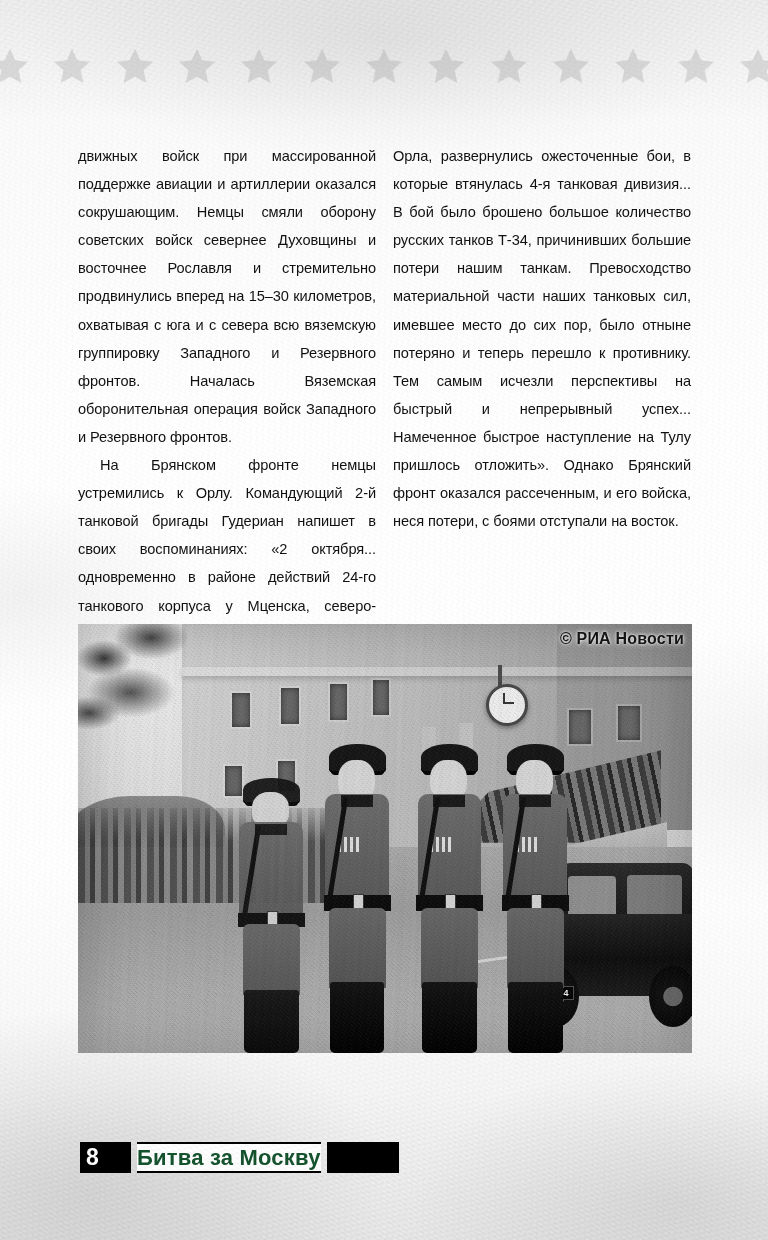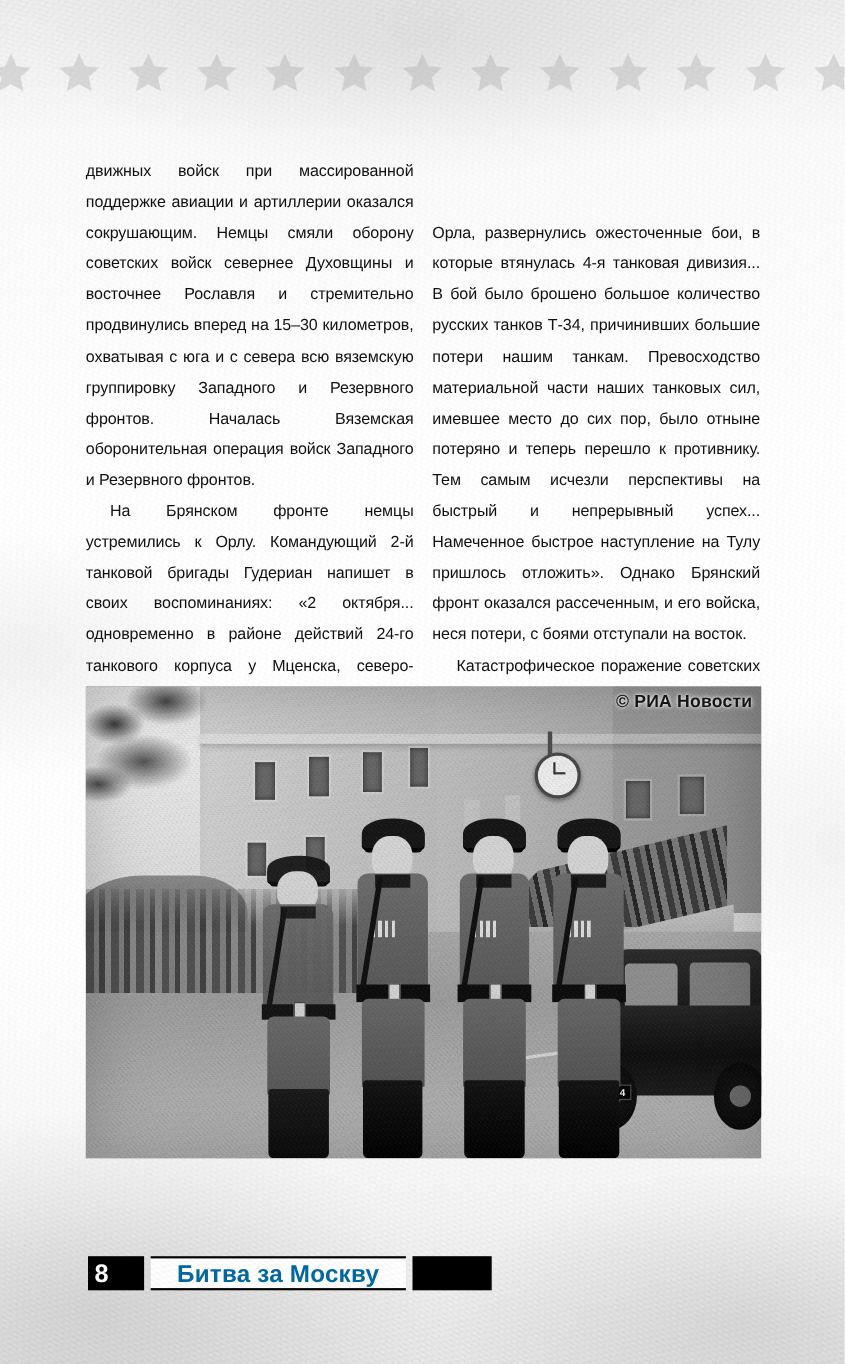--- a/index.html
+++ b/index.html
@@ -90,21 +90,20 @@
   .star-band .star svg { display: block; width: 100%; height: 100%; }
 
   
   .columns {
     position: absolute;
     top: 142px;
     left: 78px;
     width: 614px;
     display: flex;
     gap: 17px;
-    align-items: flex-end;
   }
   .col {
     width: 298px;
     flex: 0 0 298px;
   }
   .col p {
     margin: 0;
     text-align: justify;
     text-justify: inter-word;
     font-size: 14.6px;
@@ -389,24 +388,24 @@
     align-items: center;
     padding-left: 6px;
     box-sizing: border-box;
     font-size: 23px;
     font-weight: bold;
     line-height: 1;
   }
   .title-box {
     margin-left: 6px;
     background: #ffffff;
-    color: #0369a1;
+    color: #14532d;
     display: flex;
     align-items: center;
-    padding: 0 24px;
+    padding: 0 0;
     box-sizing: border-box;
     font-size: 22px;
     font-weight: bold;
     letter-spacing: 0.2px;
     border: 2px solid #000000;
     border-left: none;
     border-right: none;
   }
   .end-box {
     margin-left: 6px;
@@ -490,21 +489,20 @@
       </span>
   </div>
 
   <div class="columns">
     <div class="col">
       <p>движных войск при массированной поддержке авиации и артиллерии оказался сокрушающим. Немцы смяли оборону советских войск севернее Духовщины и восточнее Рославля и стремительно продвинулись вперед на 15–30 километров, охватывая с юга и с севера всю вяземскую группировку Западного и Резервного фронтов. Началась Вяземская оборонительная операция войск Западного и Резервного фронтов.</p>
       <p class="indent">На Брянском фронте немцы устремились к Орлу. Командующий 2-й танковой бригады Гудериан напишет в своих воспоминаниях: «2 октября... одновременно в районе действий 24-го танкового корпуса у Мценска, северо-восточнее</p>
     </div>
     <div class="col">
       <p>Орла, развернулись ожесточенные бои, в которые втянулась 4-я танковая дивизия... В бой было брошено большое количество русских танков Т-34, причинивших большие потери нашим танкам. Превосходство материальной части наших танковых сил, имевшее место до сих пор, было отныне потеряно и теперь перешло к противнику. Тем самым исчезли перспективы на быстрый и непрерывный успех... Намеченное быстрое наступление на Тулу пришлось отложить». Однако Брянский фронт оказался рассеченным, и его войска, неся потери, с боями отступали на восток.</p>
-      <p class="indent">Катастрофическое поражение советских войск на первом этапе Московской</p>
     </div>
   </div>
 
   <div class="photo">
     <div class="photo-inner">
       <div class="sky"></div>
       <div class="bldg-a"></div>
       <div class="bldg-b"></div>
       <div class="bldg-c"></div>
       <div class="cornice"></div>

